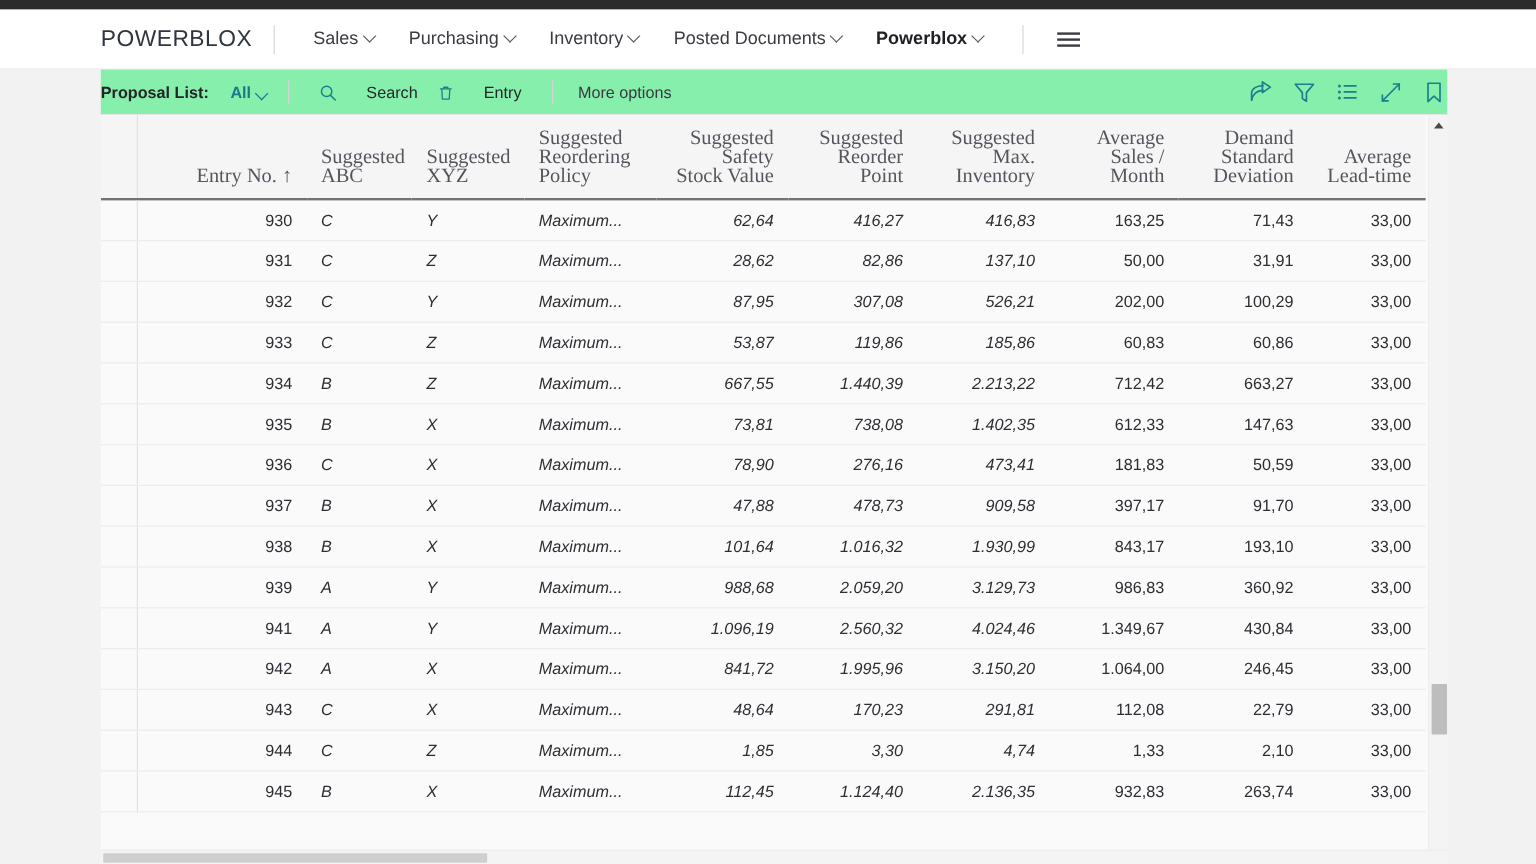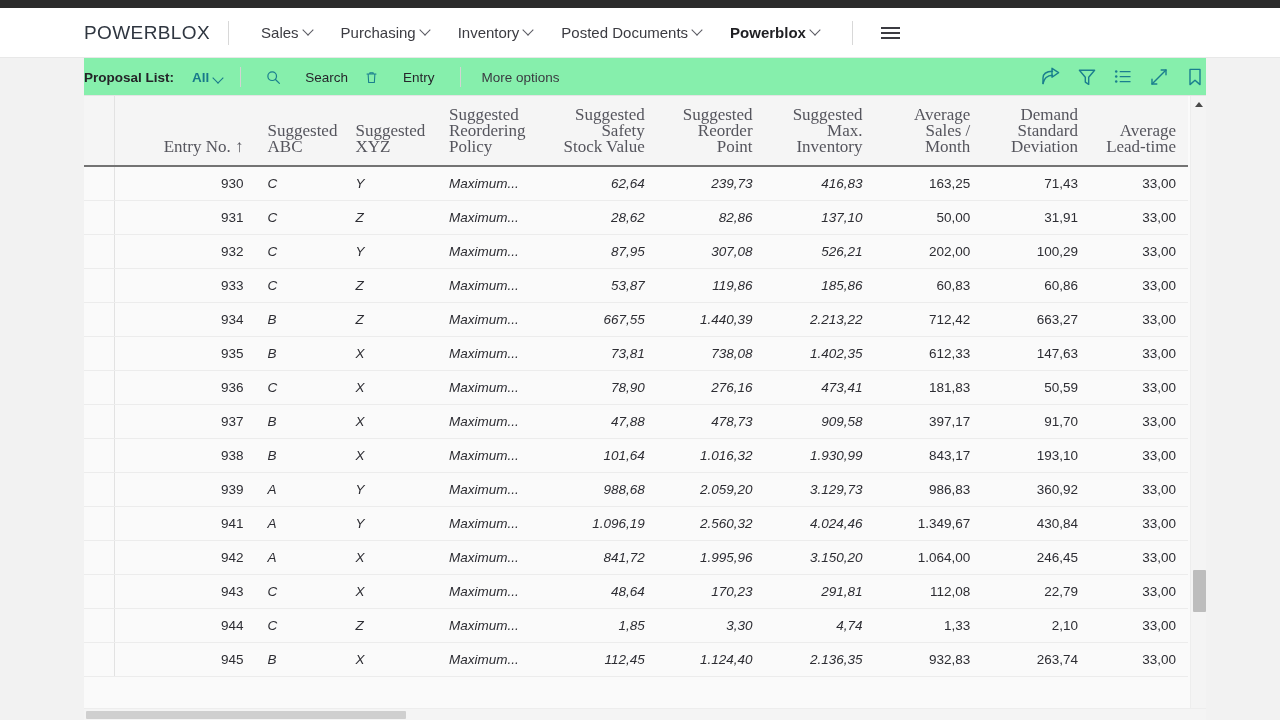--- a/index.html
+++ b/index.html
@@ -241,21 +241,21 @@
           </tr>
         </thead>
         <tbody id="tbody">
             <tr>
               <td class="c-sel sel"></td>
               <td class="c-entry r link">930</td>
               <td class="c-abc l ital">C</td>
               <td class="c-xyz l ital">Y</td>
               <td class="c-policy l ital">Maximum...</td>
               <td class="c-safety r ital">62,64</td>
-              <td class="c-reorder r ital">239,73</td>
+              <td class="c-reorder r ital">416,27</td>
               <td class="c-maxinv r ital">416,83</td>
               <td class="c-avgsales r">163,25</td>
               <td class="c-dsd r">71,43</td>
               <td class="c-lead r">33,00</td>
             </tr>
             <tr>
               <td class="c-sel sel"></td>
               <td class="c-entry r link">931</td>
               <td class="c-abc l ital">C</td>
               <td class="c-xyz l ital">Z</td>

